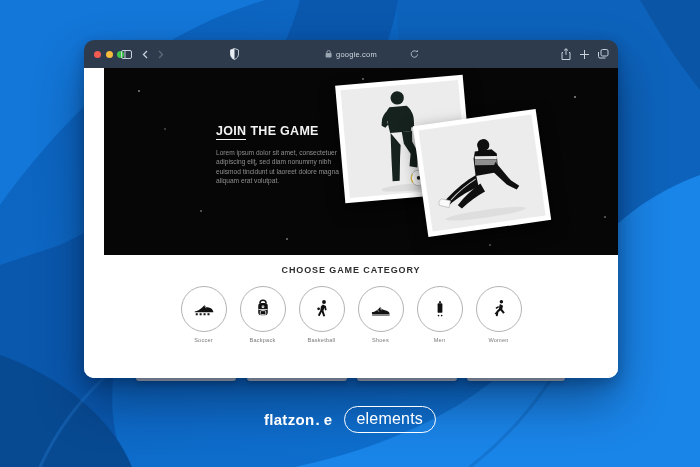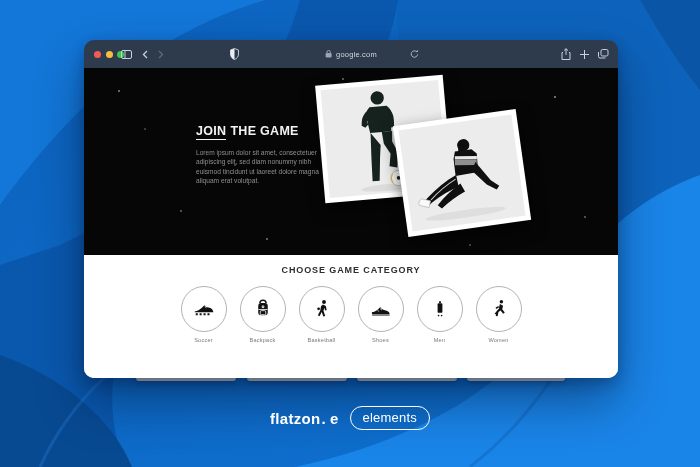--- a/index.html
+++ b/index.html
@@ -20,21 +20,21 @@
   .tb-ico{display:flex;align-items:center;justify-content:center;}
   .shield{position:absolute;left:146px;top:8px;}
   .url-group{position:absolute;left:50%;top:0;transform:translateX(-50%);height:28px;display:flex;align-items:center;gap:4px;}
   .url-text{font-size:7.5px;color:#cfd6dd;letter-spacing:.2px;}
   .refresh{position:absolute;left:326px;top:9px;}
   .right-cluster{position:absolute;right:9px;top:0;height:28px;display:flex;align-items:center;gap:9px;}
 
   .page{height:310px;border-radius:0 0 10px 10px;overflow:hidden;background:#fff;}
 
   
-  .hero{position:relative;height:187px;background:#060606;overflow:hidden;}
+  .hero{position:relative;height:187px;background:#060606;overflow:hidden;margin-left:20px;}
   .stars{position:absolute;left:0;top:0;width:1.5px;height:1.5px;border-radius:50%;
     box-shadow:34px 22px 0 rgba(255,255,255,.45),96px 142px 0 rgba(255,255,255,.35),
     182px 170px 0 rgba(255,255,255,.4),258px 10px 0 rgba(255,255,255,.4),
     470px 28px 0 rgba(255,255,255,.5),500px 148px 0 rgba(255,255,255,.35),
     385px 176px 0 rgba(255,255,255,.3),150px 96px 0 rgba(255,255,255,.3),
     430px 120px 0 rgba(255,255,255,.25),60px 60px 0 rgba(255,255,255,.25);}
   .hero-copy{position:absolute;left:112px;top:56px;width:132px;z-index:3;}
   .hero-title{margin:0;font-size:12.5px;line-height:15px;font-weight:800;color:#f3f3f3;letter-spacing:.3px;}
   .u-word{border-bottom:1.6px solid #f3f3f3;padding-bottom:1px;}
   .t-rest{margin-left:4px;}
@@ -51,21 +51,21 @@
   .cat{width:50px;display:flex;flex-direction:column;align-items:center;cursor:pointer;}
   .cat-circle{width:44px;height:44px;border:1px solid #b3b3b3;border-radius:50%;background:#fff;
               display:flex;align-items:center;justify-content:center;}
   .cat-label{margin-top:5px;font-size:5.6px;color:#7a7a7a;letter-spacing:.2px;}
 
   
   .footer{position:absolute;left:0;right:0;top:406px;display:flex;justify-content:center;align-items:center;gap:11px;z-index:3;color:#fff;}
   .brand{font-size:15px;font-weight:600;letter-spacing:.3px;display:flex;align-items:flex-end;}
   .brand .dot{margin:0 2px 0 1px;}
   .brand .suffix{margin-left:2px;}
-  .badge{border:1.5px solid #fff;border-radius:999px;padding:3px 12px 4px;font-size:13px;font-weight:500;letter-spacing:.2px;}
+  .badge{border:1.5px solid #fff;border-radius:999px;padding:3px 12px 4px;font-size:16px;font-weight:500;letter-spacing:.2px;}
 </style>
 </head>
 <body>
 
 <div class="stage">
 
   <svg class="bg-svg" viewBox="0 0 700 467">
     <defs>
       <linearGradient id="bg" x1="0" y1="0" x2="1" y2="1">
         <stop offset="0" stop-color="#0c62bd"></stop>

